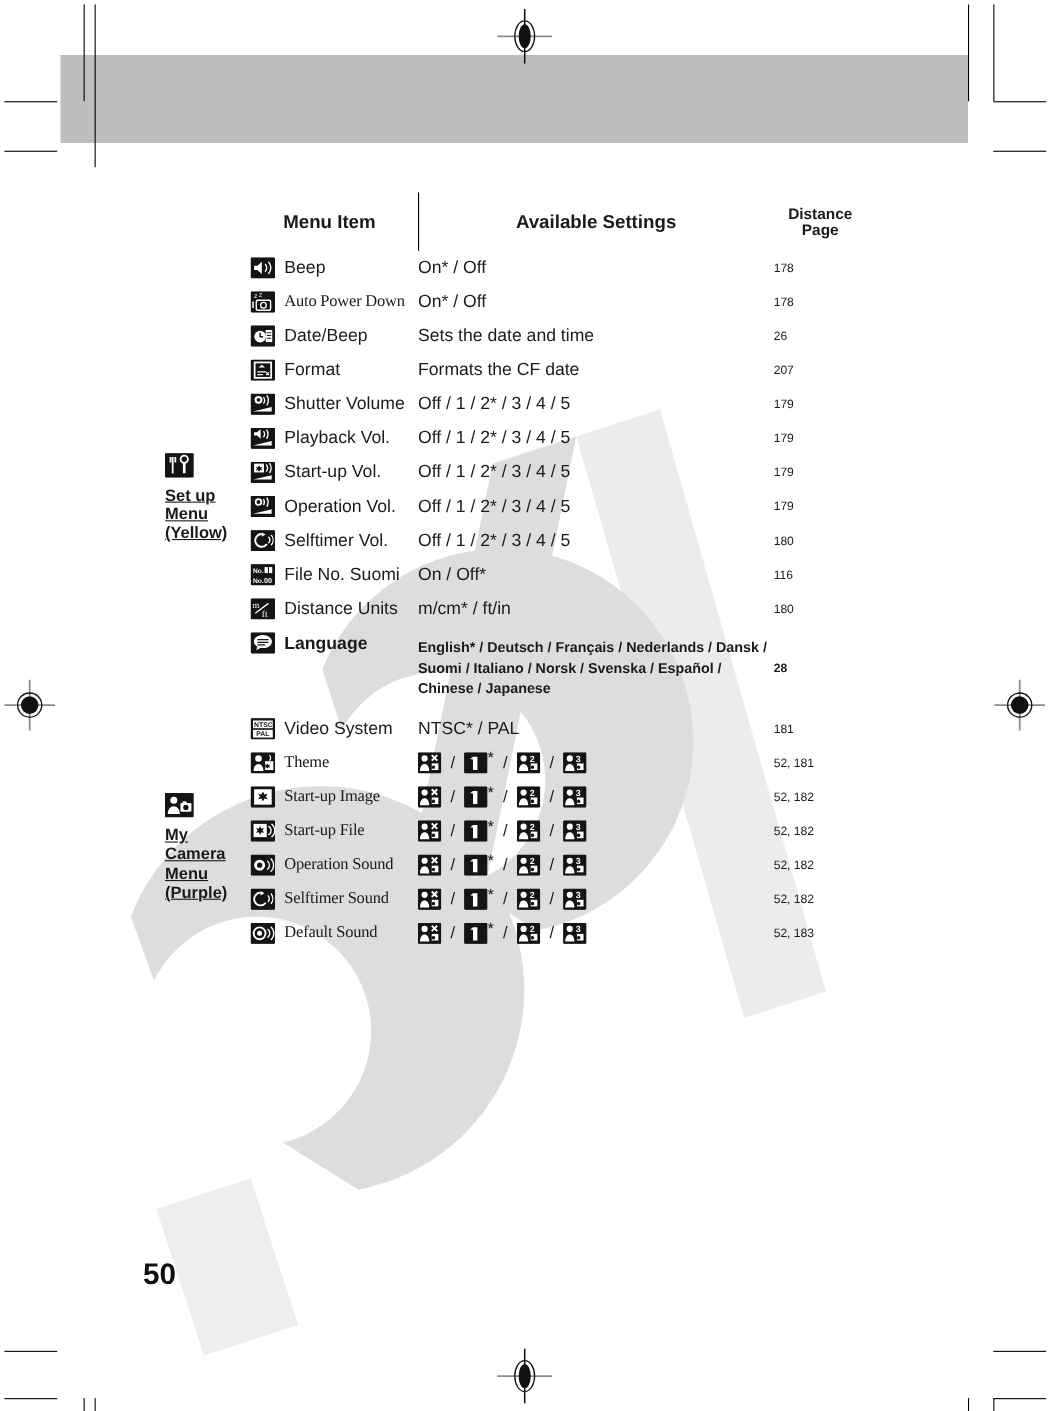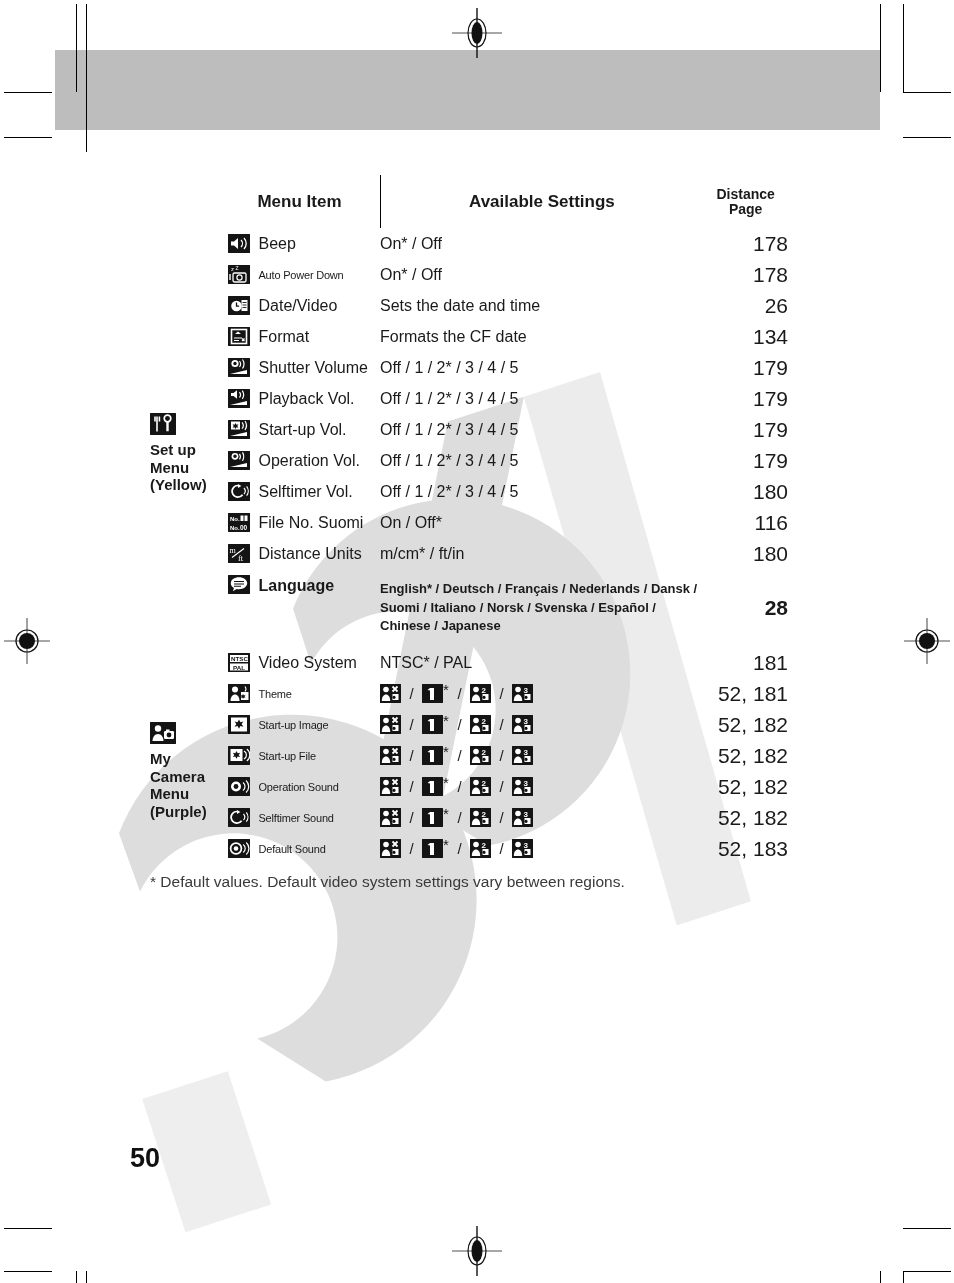--- a/index.html
+++ b/index.html
@@ -106,37 +106,37 @@
     text-align: center;
     border-bottom: 1px solid #000;
     padding-left: 2px;
   }
   .cell-label {
     font-size: 16px;
     border-bottom: 1px solid #000;
     white-space: nowrap;
     padding-left: 2px;
   }
-  .cell-label.tight { font-size: 11px; letter-spacing: -0.2px; }
+  .cell-label.tight { font-size: 15px; letter-spacing: -0.2px; font-family: Liberation Serif, serif; }
   .cell-set {
     font-size: 16px;
     border-left: 1px solid #000;
     border-bottom: 1px solid #000;
     padding-left: 7px;
     white-space: nowrap;
   }
   .cell-set.multiline {
     font-size: 13px;
     line-height: 1.45;
     white-space: normal;
     padding: 3px 4px 3px 7px;
   }
   .cell-page {
-    font-size: 21px;
-    text-align: right;
+    font-size: 11px;
+    text-align: left;
     border-left: 1px solid #000;
     border-bottom: 1px solid #000;
   }
   .cell-group {
     vertical-align: middle;
     text-align: left;
     padding-left: 2px;
   }
   .sec-end .cell-icon,
   .sec-end .cell-label,
@@ -146,20 +146,21 @@
   .last-row .cell-label,
   .last-row .cell-set,
   .last-row .cell-page,
   .last-row .cell-group { border-bottom: 2px solid #000; }
 
   .group-box { line-height: 1.16; }
   .group-box .g-icon { margin-bottom: 2px; }
   .group-box .g-text {
     font-weight: bold;
     font-size: 15px;
+    text-decoration: underline;
   }
 
   
   .mi {
     display: inline-block;
     width: 22px;
     height: 19px;
     background: #141414;
     border-radius: 1px;
     position: relative;
@@ -365,38 +366,38 @@
       <tr class="r">
         <td class="cell-icon">
           <span class="mi"><svg width="22" height="19" viewBox="0 0 22 19">
             <rect width="22" height="19" fill="#141414"></rect>
             <circle cx="8.5" cy="10" r="5.3" fill="#fff"></circle>
             <path d="M8.5 6.5 v3.7 h2.6" stroke="#141414" stroke-width="1.3" fill="none"></path>
             <rect x="13.5" y="4" width="6" height="11" fill="#fff"></rect>
             <path d="M14.5 6.5 h4 M14.5 9 h4 M14.5 11.5 h4" stroke="#141414" stroke-width="0.9"></path>
           </svg></span>
         </td>
-        <td class="cell-label">Date/Video</td>
+        <td class="cell-label">Date/Beep</td>
         <td class="cell-set">Sets the date and time</td>
         <td class="cell-page">26</td>
       </tr>
 
       <tr class="r">
         <td class="cell-icon">
           <span class="mi"><svg width="22" height="19" viewBox="0 0 22 19">
             <rect width="22" height="19" fill="#141414"></rect>
             <rect x="3.5" y="2.5" width="15" height="14" fill="none" stroke="#fff" stroke-width="1.6"></rect>
             <path d="M7 7 l3-2.5 l3 2.5 z" fill="#fff"></path>
             <path d="M6 11 h8 M6 13.5 h5" stroke="#fff" stroke-width="1.2"></path>
             <path d="M14 11.5 l2.5 2.5 M16.5 11.5 l-2.5 2.5" stroke="#fff" stroke-width="1.2"></path>
           </svg></span>
         </td>
         <td class="cell-label">Format</td>
         <td class="cell-set">Formats the CF date</td>
-        <td class="cell-page">134</td>
+        <td class="cell-page">207</td>
       </tr>
 
       <tr class="r">
         <td class="cell-icon">
           <span class="mi"><svg width="22" height="19" viewBox="0 0 22 19">
             <rect width="22" height="19" fill="#141414"></rect>
             <circle cx="7" cy="5.5" r="3.6" fill="#fff"></circle>
             <circle cx="7" cy="5.5" r="1.7" fill="#141414"></circle>
             <path d="M11.5 3 a5 5 0 0 1 0 6" stroke="#fff" stroke-width="1.2" fill="none"></path>
             <path d="M14.5 1.5 a8 8 0 0 1 0 9" stroke="#fff" stroke-width="1.2" fill="none"></path>
@@ -831,17 +832,16 @@
                 <rect x="12.5" y="10" width="6" height="6" fill="#fff"></rect>
                 <path d="M14 11.8 a1.6 1.6 0 1 0 0.1 0" fill="#141414"></path>
               </svg></span>
         </td>
         <td class="cell-page">52, 183</td>
       </tr>
 
     </tbody>
   </table>
 
-  <div id="footnote">*  Default values. Default video system settings vary between regions.</div>
 
   <div id="page-number">50</div>
 
 </div>
 
 </body></html>

